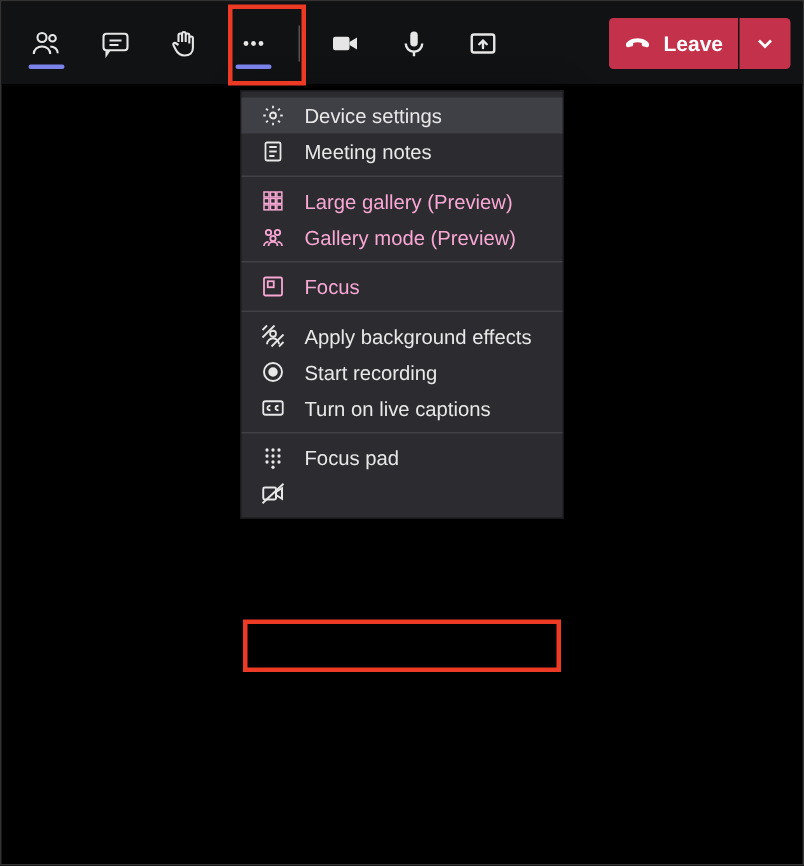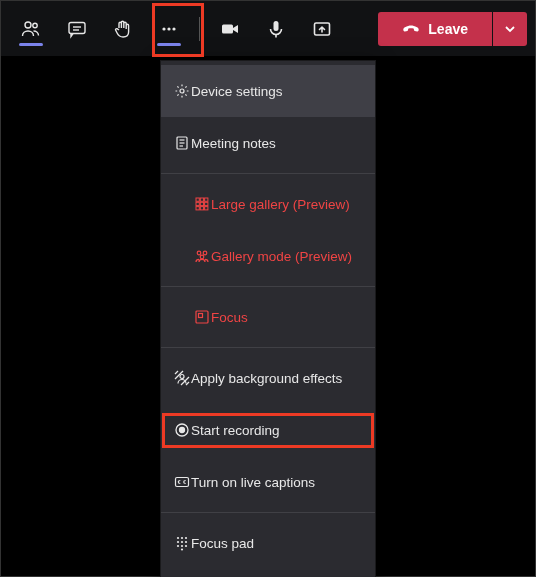--- a/index.html
+++ b/index.html
@@ -51,21 +51,21 @@
     margin-left: auto;
     display: flex;
     align-items: stretch;
     height: 34px;
   }
   .leave-btn {
     background: #c4314b;
     color: #fff;
     display: flex;
     align-items: center;
-    padding: 0 24px;
+    padding: 0 10px;
     gap: 8px;
     font-weight: 600;
     font-size: 14px;
     border-radius: 3px 0 0 3px;
   }
   .leave-caret {
     background: #c4314b;
     color: #fff;
     display: flex;
     align-items: center;
@@ -98,28 +98,29 @@
     width: 216px;
     background: #2b2b30;
     border: 1px solid #1a1a1c;
     padding-top: 4px;
     padding-bottom: 4px;
     box-shadow: 0 4px 18px rgba(0,0,0,0.6);
   }
   .menu-item {
     display: flex;
     align-items: center;
-    height: 52px;
+    height: 24px;
     padding: 0 12px;
+    gap: 12px;
     color: #e8e8e8;
     font-size: 13.5px;
     position: relative;
   }
   .menu-item.highlight { background: #3f3f46; }
-  .menu-item.disabled { color: #ef4444; margin-left: 20px; }
+  .menu-item.disabled { color: #f9a8d4; }
   .menu-item .ico {
     width: 18px;
     height: 18px;
     display: flex;
     align-items: center;
     justify-content: center;
     flex-shrink: 0;
   }
   .menu-item .check {
     margin-left: auto;

